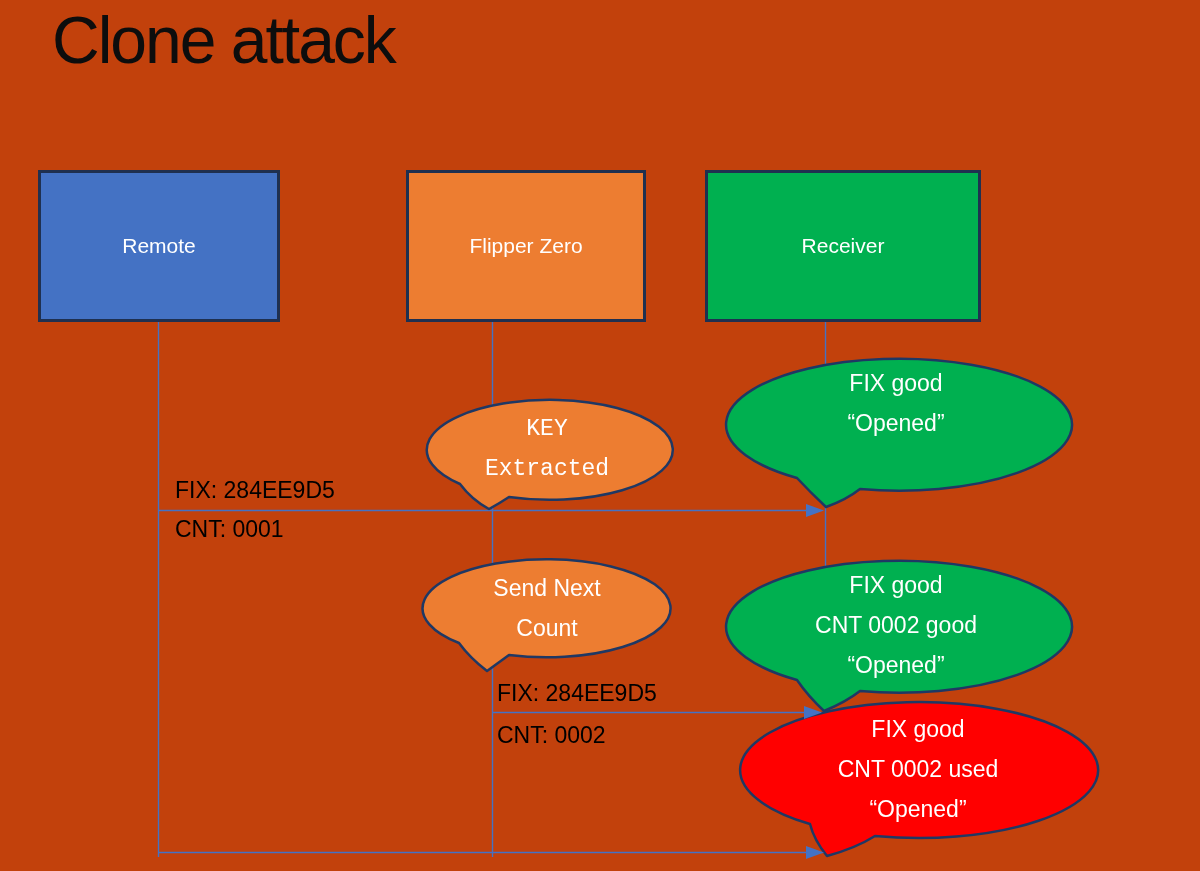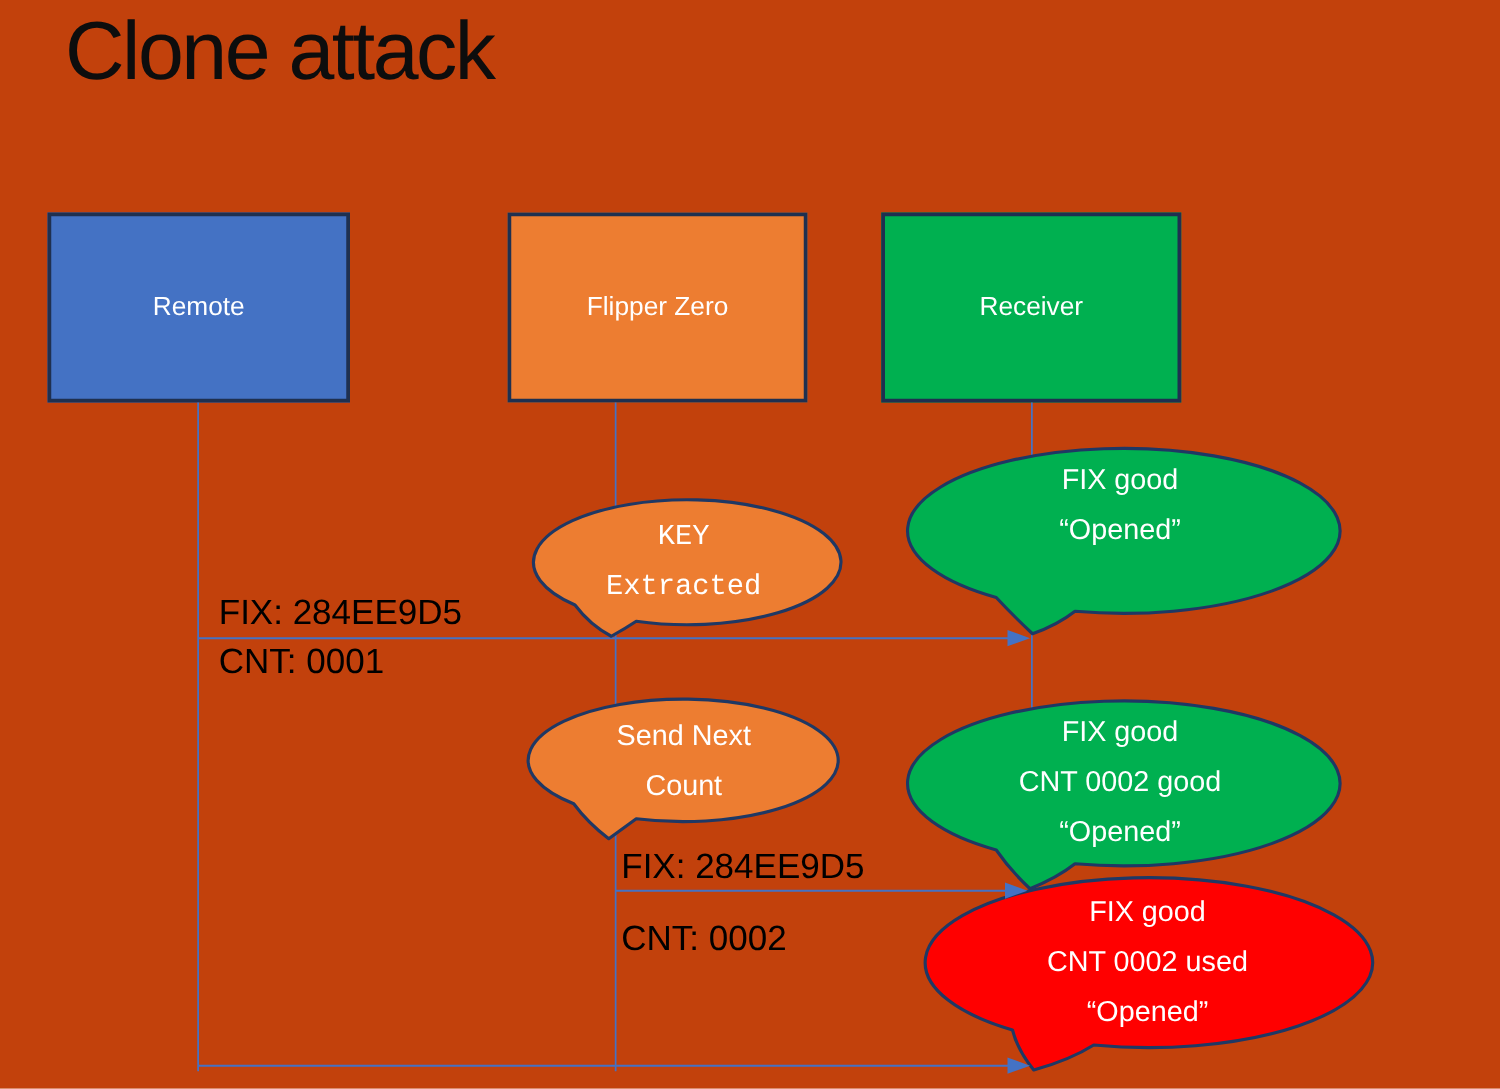--- a/index.html
+++ b/index.html
@@ -10,25 +10,25 @@
   .page-title{
     position:absolute;left:52px;top:2px;font-size:66px;font-weight:300;
     letter-spacing:-2px;color:#0d0d0d;white-space:nowrap;
   }
   .actor{
     position:absolute;top:170px;height:152px;box-sizing:border-box;
     border:3px solid #1f3050;display:flex;align-items:center;justify-content:center;
   }
   .actor-remote{left:38px;width:242px;background:#4472c4;}
   .actor-flipper{left:372px;width:240px;background:#ed7d31;margin-left:34px;}
-  .actor-receiver{left:705px;width:240px;background:#00b050;}
+  .actor-receiver{left:705px;width:276px;background:#00b050;}
   .actor-label{color:#ffffff;font-size:21px;}
   .overlay{position:absolute;left:0;top:0;width:1200px;height:871px;}
   .msg-text{
-    position:absolute;color:#000000;font-size:28px;white-space:nowrap;line-height:28px;
+    position:absolute;color:#000000;font-size:23px;white-space:nowrap;line-height:28px;
   }
   .callout-text{
     position:absolute;color:#ffffff;font-size:23px;text-align:center;line-height:40px;
   }
   .callout-text div{height:40px;}
 </style>
 </head>
 <body>
 
 <div class="stage">
@@ -62,21 +62,21 @@
     <path d="M810,824 A179,68 0 1 1 875,836 Q856,848 827,856 Q814,840 810,824 Z" fill="#ff0000" stroke="#1f3864" stroke-width="2.5" stroke-linejoin="round"></path>
 
     <polygon points="824,510.5 806,504 806,517" fill="#4472c4"></polygon>
     <polygon points="822,712.5 804,706 804,719" fill="#4472c4"></polygon>
     <polygon points="824,852.5 806,846 806,859" fill="#4472c4"></polygon>
   </svg>
 
   <div class="msg-text" style="left:175px;top:476px;">FIX: 284EE9D5</div>
   <div class="msg-text" style="left:175px;top:515px;">CNT: 0001</div>
   <div class="msg-text" style="left:497px;top:679px;">FIX: 284EE9D5</div>
-  <div class="msg-text" style="left:497px;top:721px;margin-top:16px;">CNT: 0002</div>
+  <div class="msg-text" style="left:497px;top:721px;">CNT: 0002</div>
 
   <div class="callout-text" style="left:447px;top:409px;width:200px;font-family:Liberation Mono, monospace;">
     <div>KEY</div>
     <div>Extracted</div>
   </div>
   <div class="callout-text" style="left:746px;top:363px;width:300px;">
     <div>FIX good</div>
     <div>“Opened”</div>
   </div>
   <div class="callout-text" style="left:447px;top:568px;width:200px;">

